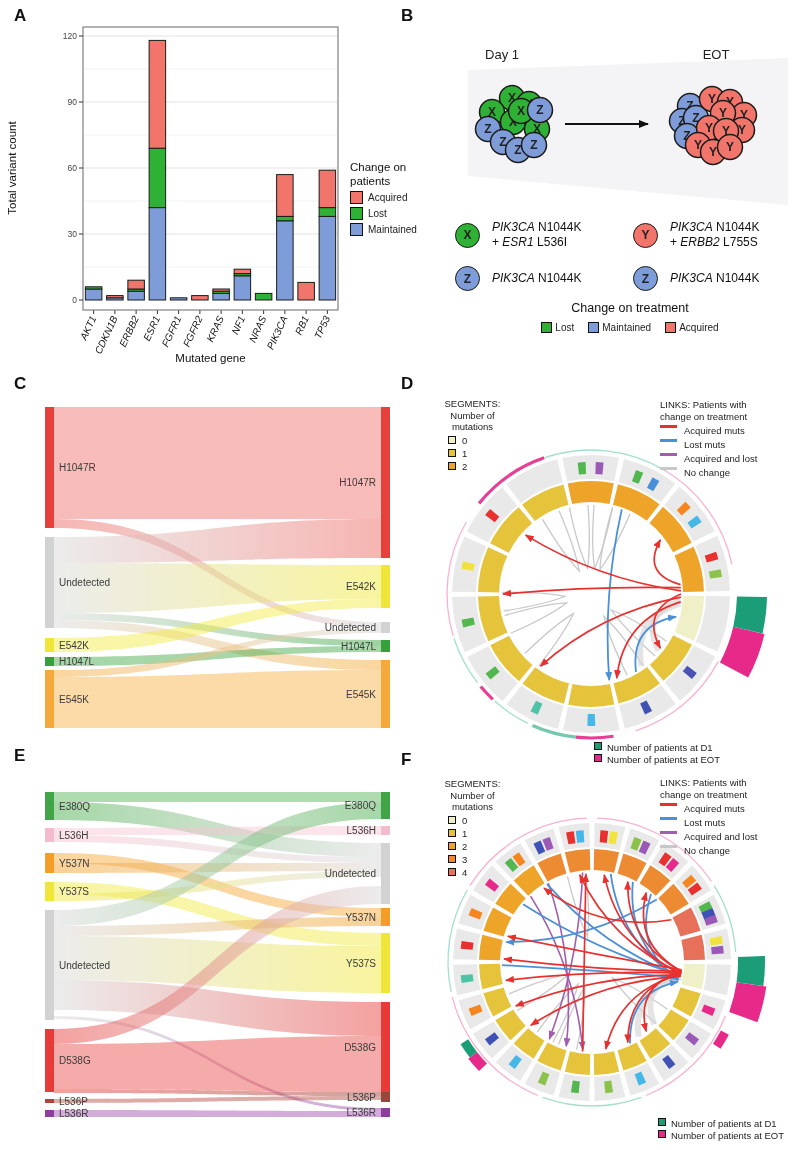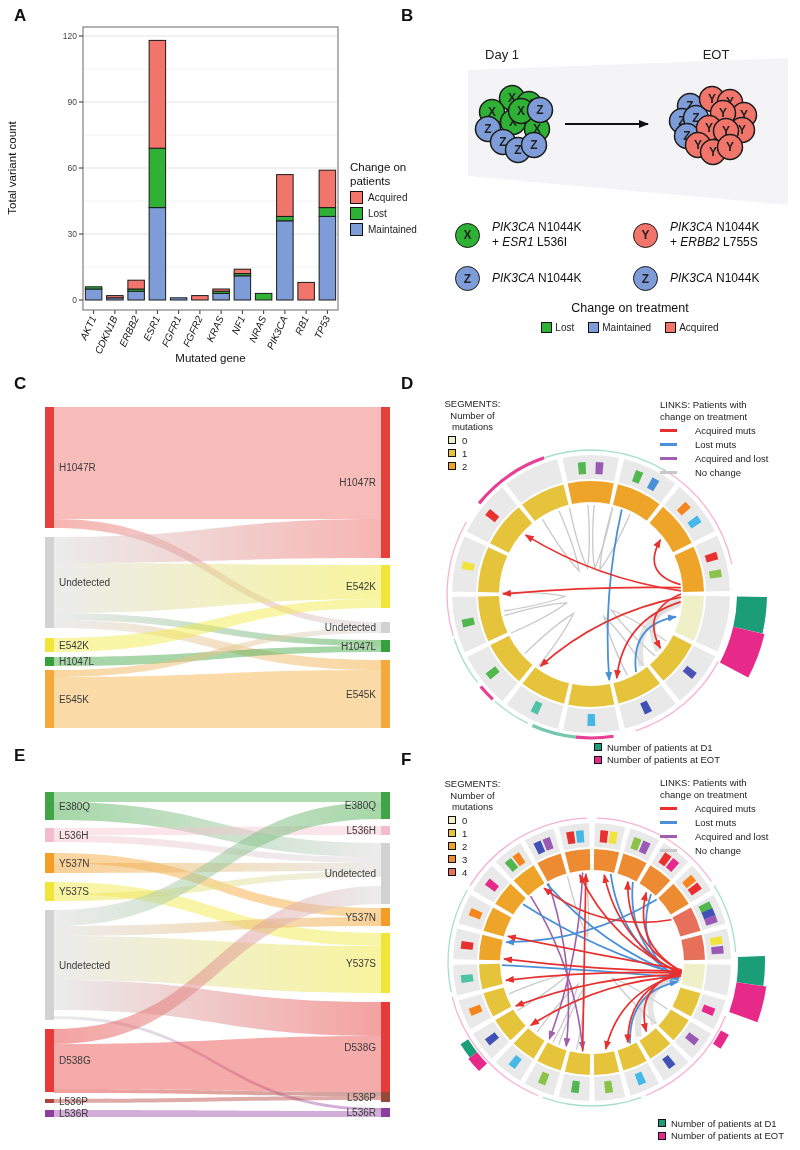--- a/index.html
+++ b/index.html
@@ -26,24 +26,24 @@
   .legB-rows .row{display:flex;align-items:center;gap:3px;}
   .legB-rows .sq{width:11px;height:11px;border:1.3px solid #111;box-sizing:border-box;}
   .legB-rows .lb{font-size:10px;color:#222;}
   
   .seg-leg{position:absolute;text-align:center;font-size:9.5px;color:#222;z-index:4;}
   .seg-leg .t{line-height:11.5px;}
   .seg-leg .row{display:flex;justify-content:flex-start;gap:6px;margin-top:2px;align-items:center;margin-left:28px;}
   .seg-sq{width:8px;height:8px;border:1.2px solid #111;box-sizing:border-box;flex:0 0 auto;}
   .links-leg{position:absolute;font-size:9.5px;color:#222;z-index:4;}
   .links-leg .t{line-height:11.5px;}
-  .links-leg .row{display:flex;gap:18px;align-items:center;margin-top:3px;}
+  .links-leg .row{display:flex;gap:7px;margin-top:3px;}
   .link-sw{width:17px;height:2.6px;flex:0 0 auto;}
   .pat-leg{position:absolute;font-size:9.5px;color:#222;z-index:4;}
-  .pat-leg .row{display:flex;gap:5px;align-items:center;margin-top:1.5px;}
+  .pat-leg .row{display:flex;gap:5px;align-items:flex-start;margin-top:1.5px;}
   .pat-sq{width:8px;height:8px;border:1.2px solid #111;box-sizing:border-box;flex:0 0 auto;}
 </style>
 </head>
 <body>
 
 <div id="fig">
   <div class="panel-label" style="left:14px;top:6px">A</div>
   <div class="panel-label" style="left:401px;top:6px">B</div>
   <div class="panel-label" style="left:14px;top:374px">C</div>
   <div class="panel-label" style="left:401px;top:374px">D</div>

